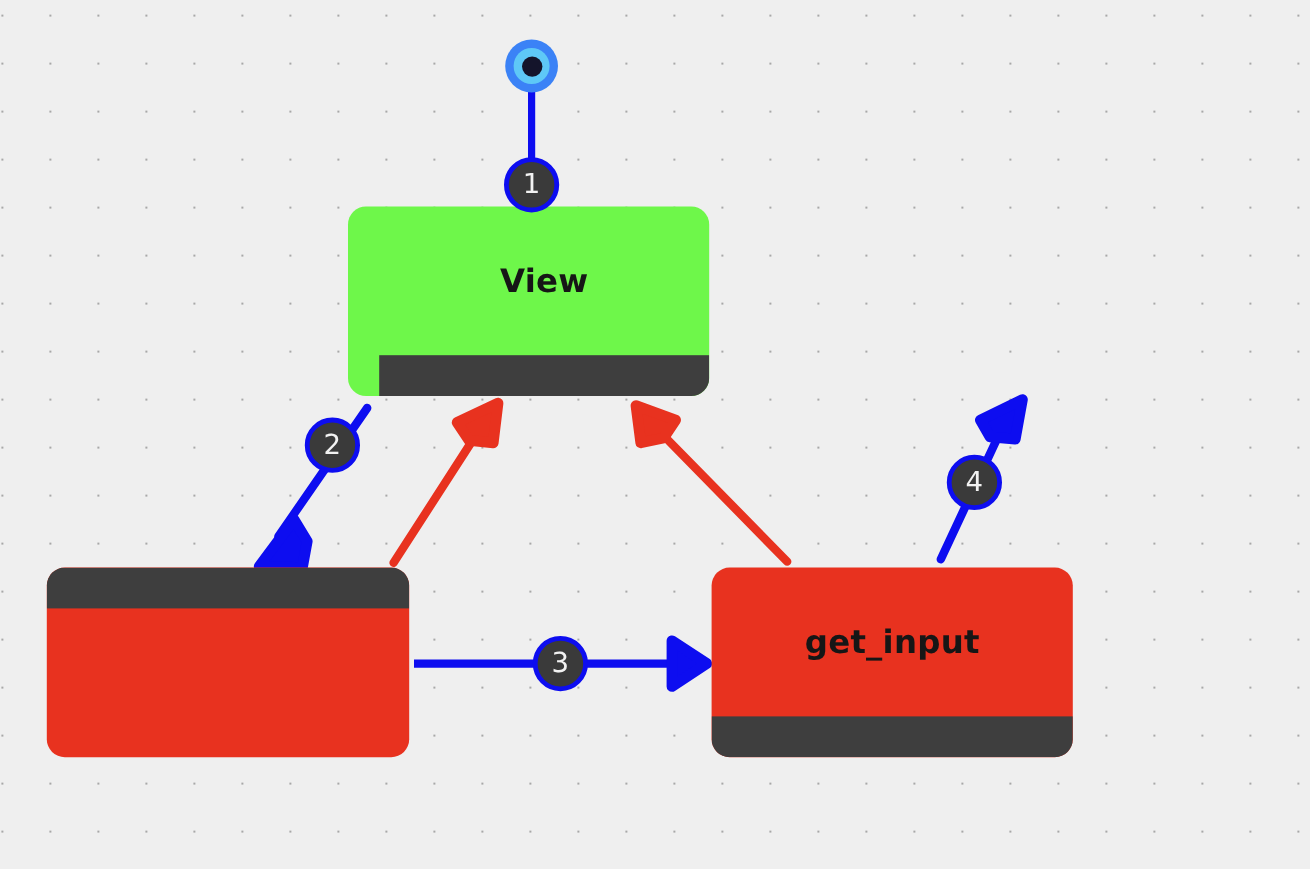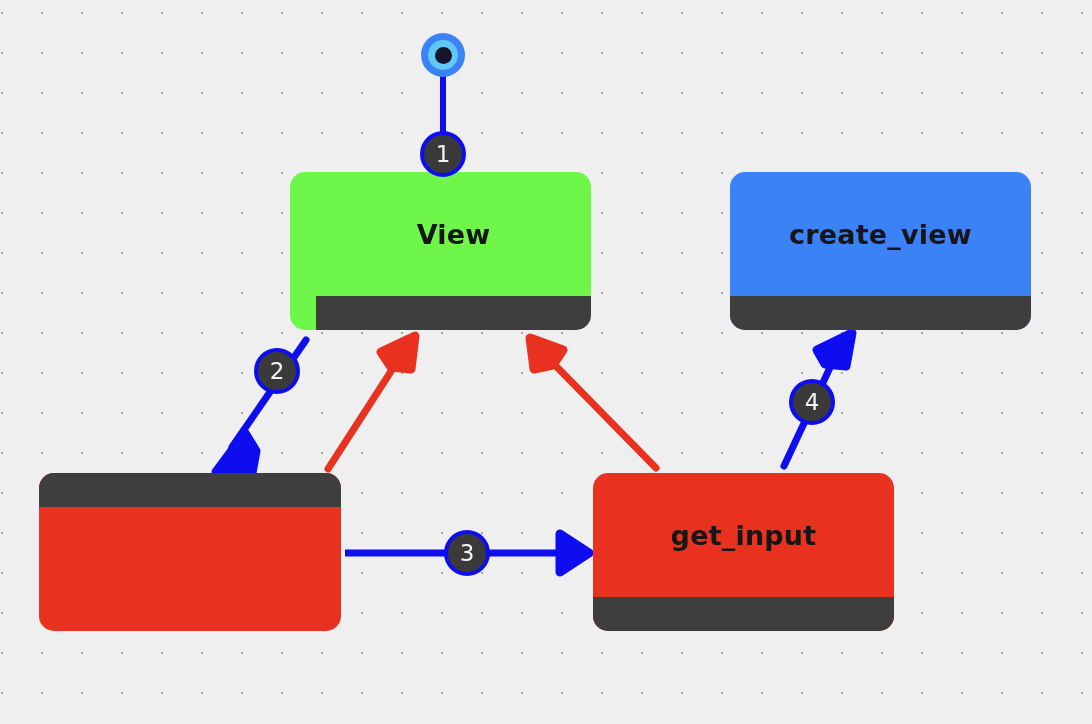--- a/index.html
+++ b/index.html
@@ -126,26 +126,20 @@
     </div>
   </div>
 
   <div class="node" style="left:290px; top:172px; width:301px; height:158px; background:#6ef74a;padding-left:26px;">
     <div class="node-body">
       <span class="node-label">View</span>
     </div>
     <div class="node-footer"></div>
   </div>
 
-  <div class="node" style="left:730px; top:172px; width:301px; height:158px; background:#3b82f6;">
-    <div class="node-body">
-      <span class="node-label">create_view</span>
-    </div>
-    <div class="node-footer"></div>
-  </div>
 
   <div class="node" style="left:39px; top:473px; width:302px; height:158px; background:#e8321f;">
     <div class="node-footer"></div>
   </div>
 
   <div class="node" style="left:593px; top:473px; width:301px; height:158px; background:#e8321f;">
     <div class="node-body">
       <span class="node-label">get_input</span>
     </div>
     <div class="node-footer"></div>

